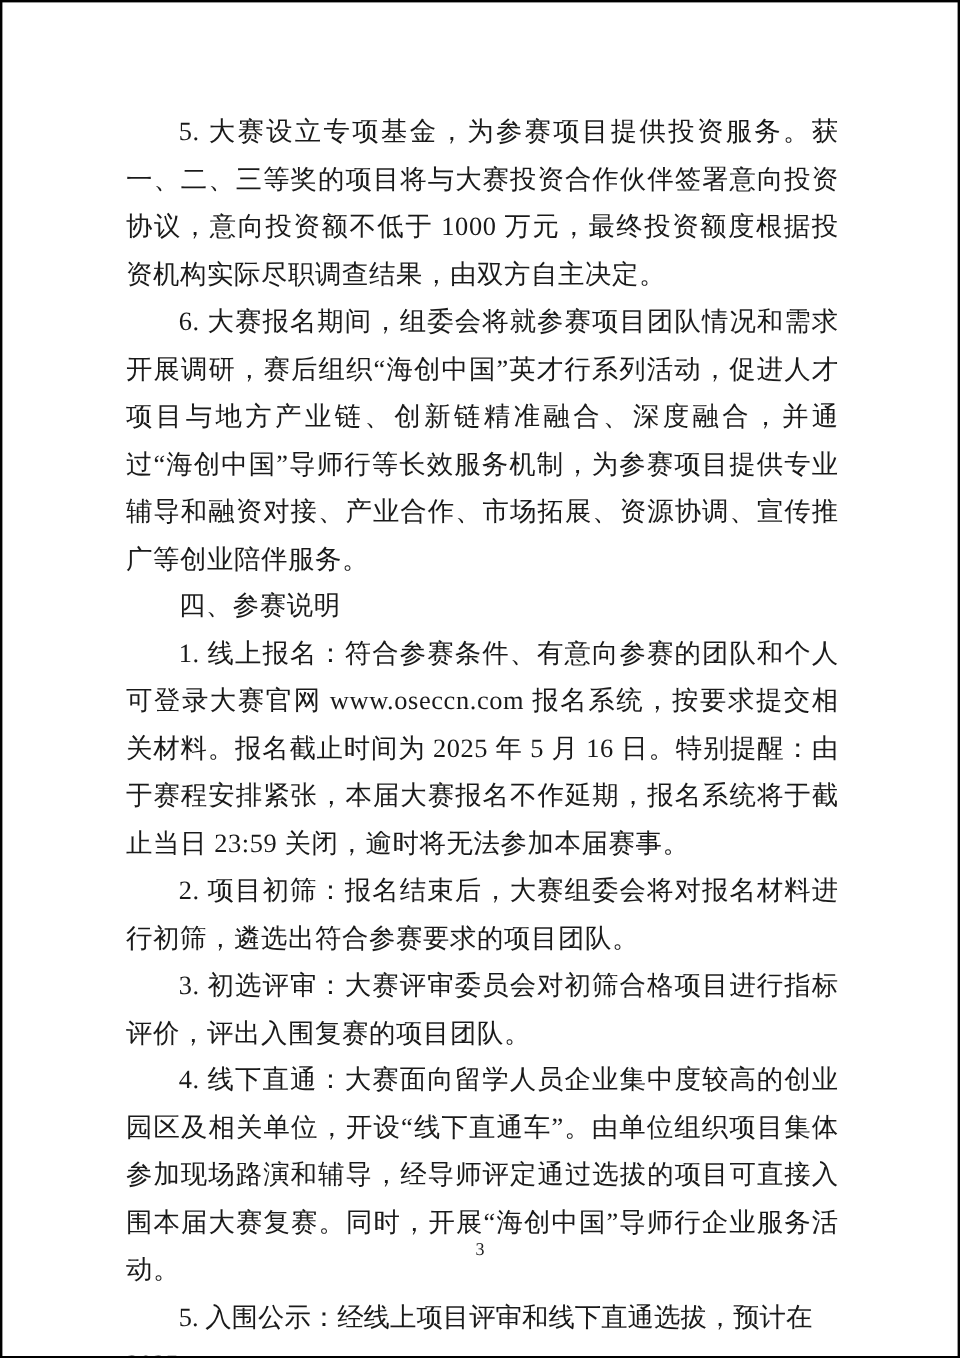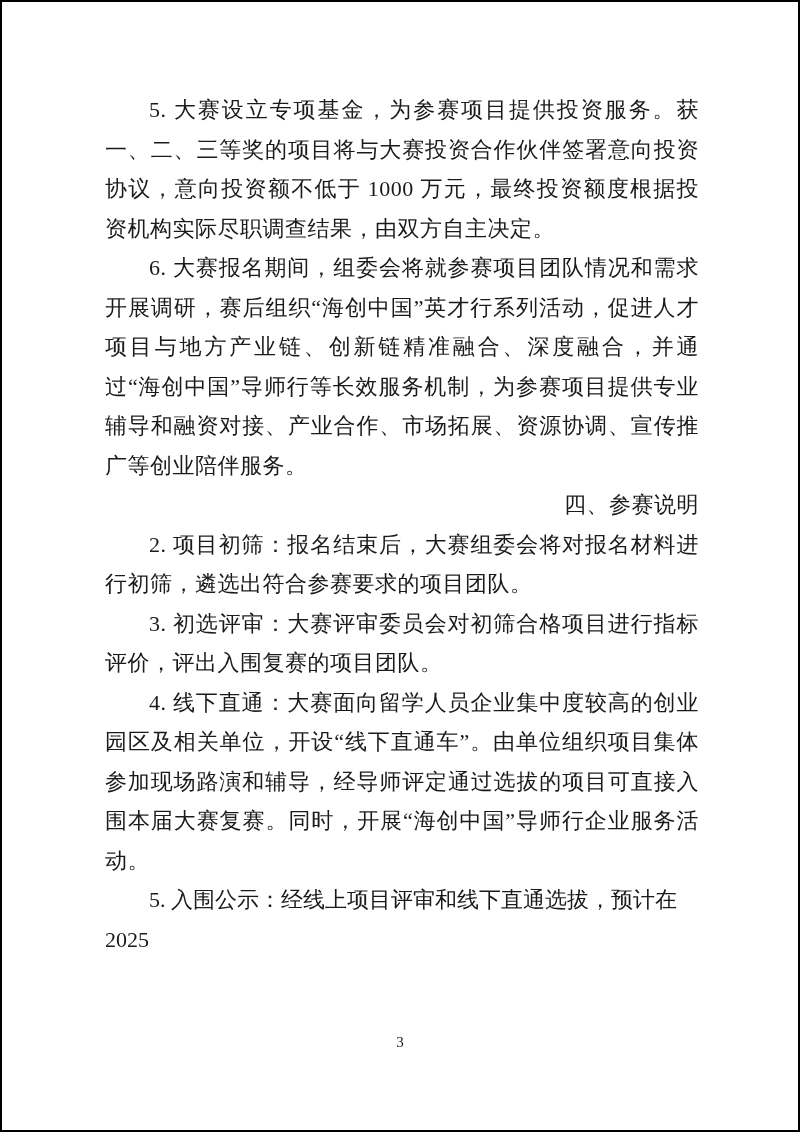--- a/index.html
+++ b/index.html
@@ -27,21 +27,21 @@
   .doc-paragraph {
     margin: 0;
     font-size: 22px;
     line-height: 39.5px;
     text-align: justify;
     text-indent: 2em;
     letter-spacing: 0.5px;
     word-break: break-word;
   }
   .doc-paragraph.heading {
-    text-align: right;
+    text-align: left;
   }
   .doc-paragraph.continued {
     text-align: left;
     letter-spacing: 0;
   }
   .page-footer {
     position: absolute;
     left: 0;
     top: 1030px;
     width: 100%;
@@ -52,19 +52,20 @@
   }
 </style>
 </head>
 <body>
 
 <div class="page">
   <div class="doc-content">
     <p class="doc-paragraph">5. 大赛设立专项基金，为参赛项目提供投资服务。获一、二、三等奖的项目将与大赛投资合作伙伴签署意向投资协议，意向投资额不低于 1000 万元，最终投资额度根据投资机构实际尽职调查结果，由双方自主决定。</p>
     <p class="doc-paragraph">6. 大赛报名期间，组委会将就参赛项目团队情况和需求开展调研，赛后组织“海创中国”英才行系列活动，促进人才项目与地方产业链、创新链精准融合、深度融合，并通过“海创中国”导师行等长效服务机制，为参赛项目提供专业辅导和融资对接、产业合作、市场拓展、资源协调、宣传推广等创业陪伴服务。</p>
     <p class="doc-paragraph heading">四、参赛说明</p>
+    <p class="doc-paragraph">1. 线上报名：符合参赛条件、有意向参赛的团队和个人可登录大赛官网 www.oseccn.com 报名系统，按要求提交相关材料。报名截止时间为 2025 年 5 月 16 日。特别提醒：由于赛程安排紧张，本届大赛报名不作延期，报名系统将于截止当日 23:59 关闭，逾时将无法参加本届赛事。</p>
     <p class="doc-paragraph">2. 项目初筛：报名结束后，大赛组委会将对报名材料进行初筛，遴选出符合参赛要求的项目团队。</p>
     <p class="doc-paragraph">3. 初选评审：大赛评审委员会对初筛合格项目进行指标评价，评出入围复赛的项目团队。</p>
     <p class="doc-paragraph">4. 线下直通：大赛面向留学人员企业集中度较高的创业园区及相关单位，开设“线下直通车”。由单位组织项目集体参加现场路演和辅导，经导师评定通过选拔的项目可直接入围本届大赛复赛。同时，开展“海创中国”导师行企业服务活动。</p>
     <p class="doc-paragraph continued">5. 入围公示：经线上项目评审和线下直通选拔，预计在 2025</p>
   </div>
   <div class="page-footer">3</div>
 </div>
 
 </body></html>

